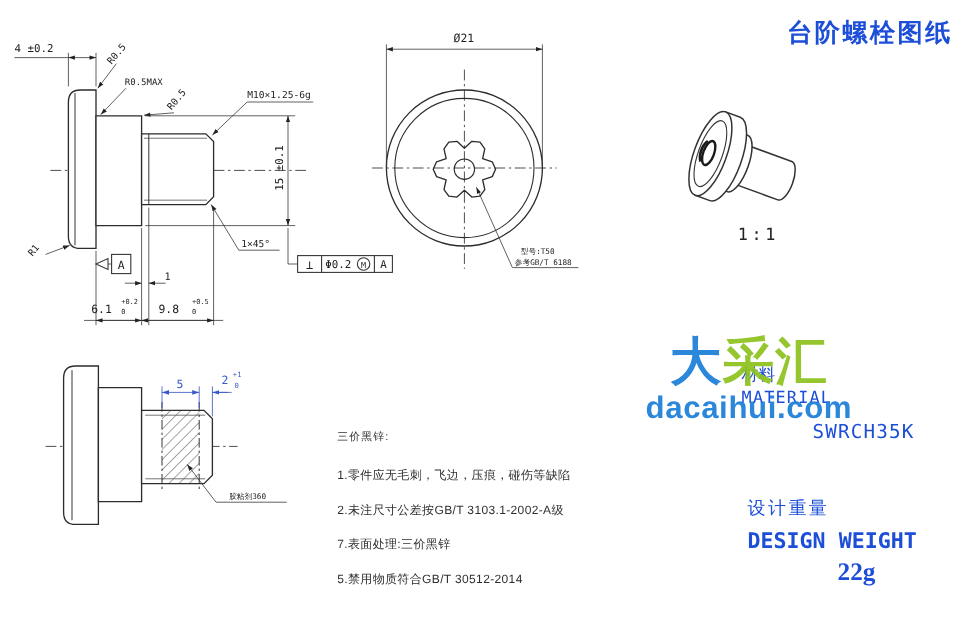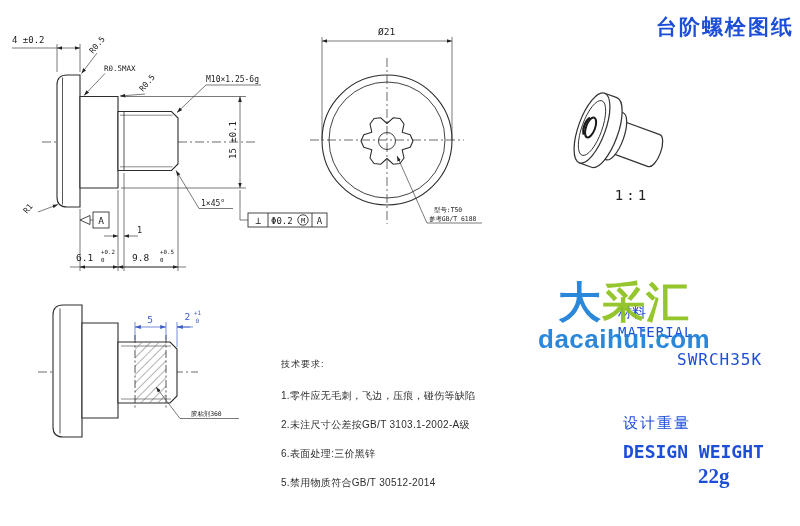--- a/index.html
+++ b/index.html
@@ -177,24 +177,24 @@
     <text x="184.5" y="320" font-size="9.5" class="dtb">2</text>
     <text x="194" y="314.5" font-size="6" class="dtb">+1</text>
     <text x="195.5" y="323" font-size="6" class="dtb">0</text>
     <text x="191" y="416" font-size="6.4">胶粘剂360</text>
   </g>
 </svg>
 
   <div id="title" class="abs">台阶螺栓图纸</div>
 
   <div id="techreq" class="abs">
-    <div class="tr-head">技术要求:</div>
+    <div class="tr-head">三价黑锌:</div>
     <div class="tr-item">1.零件应无毛刺，飞边，压痕，碰伤等缺陷</div>
     <div class="tr-item">2.未注尺寸公差按GB/T 3103.1-2002-A级</div>
-    <div class="tr-item">6.表面处理:三价黑锌</div>
+    <div class="tr-item">7.表面处理:三价黑锌</div>
     <div class="tr-item">5.禁用物质符合GB/T 30512-2014</div>
   </div>
 
   <div id="material-cn" class="abs cadtxt">材料</div>
   <div id="material-en" class="abs cadtxt">MATERIAL</div>
   <div id="material-val" class="abs cadtxt">SWRCH35K</div>
 
   <div id="watermark" class="abs">
     <div class="wm-big">
       <span class="wm-blue">大</span><span class="wm-green">采</span><span class="wm-green">汇</span>

